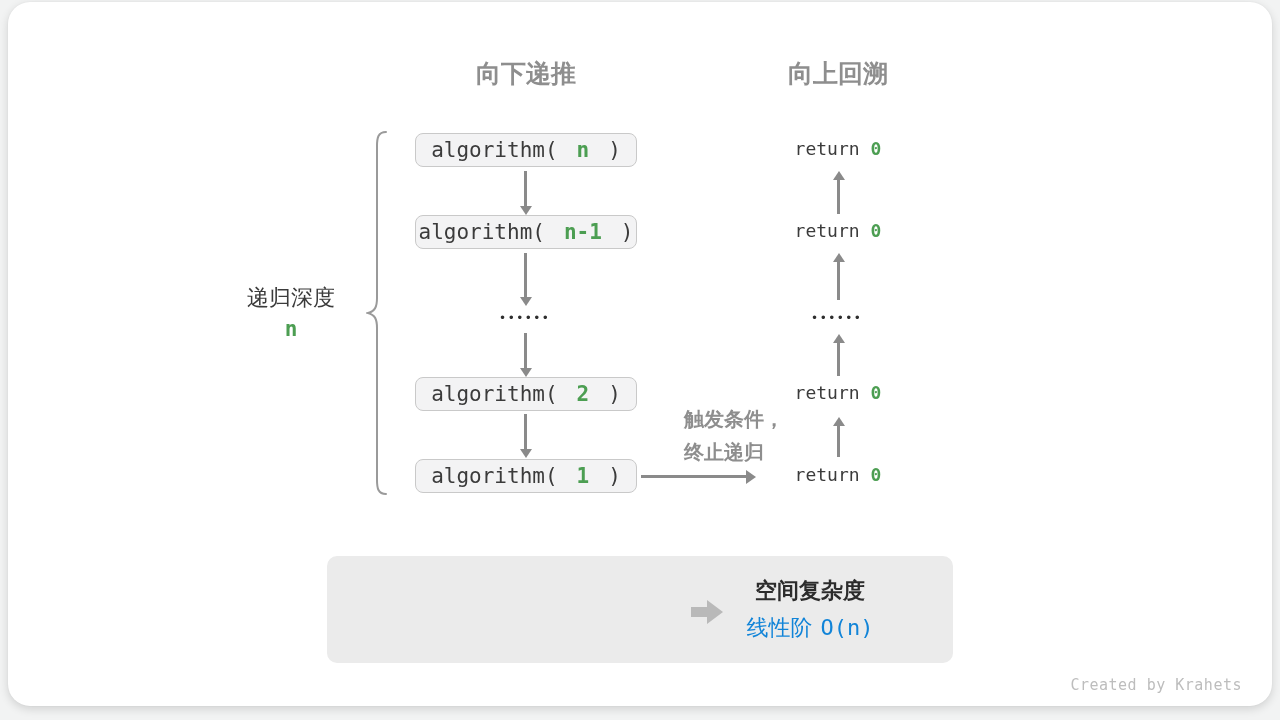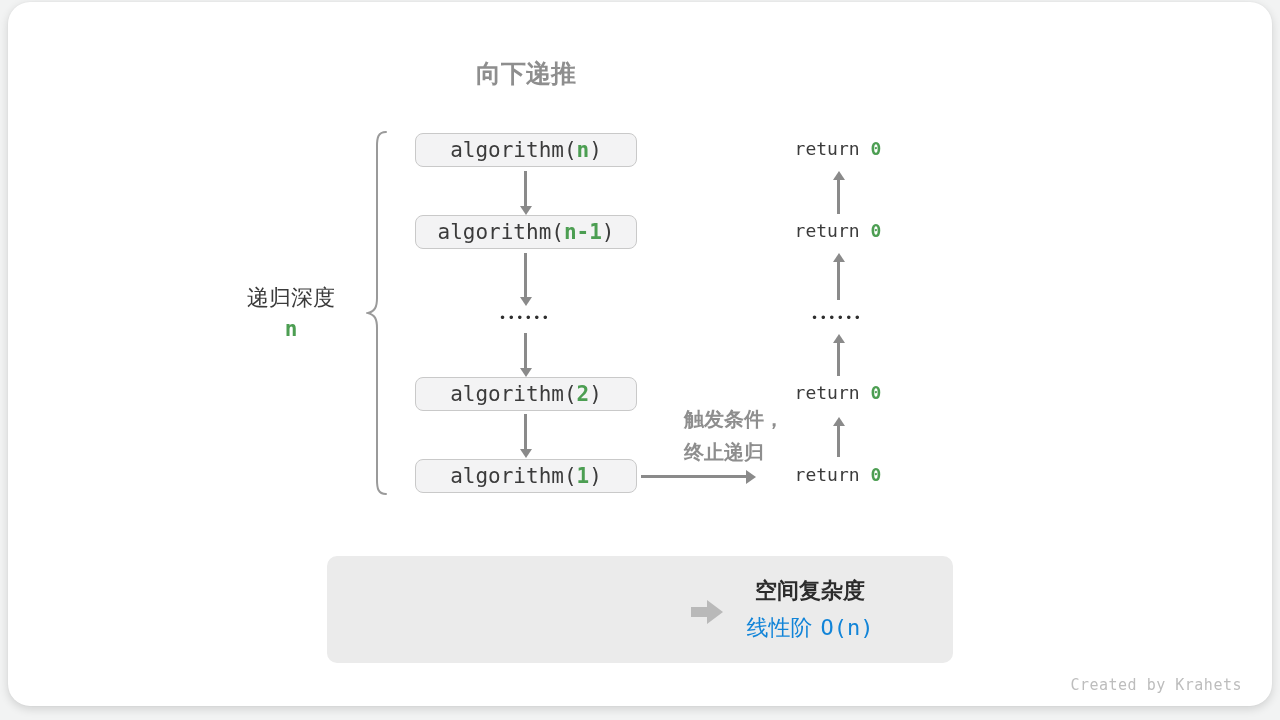--- a/index.html
+++ b/index.html
@@ -20,21 +20,21 @@
 
   .depth-text { position:absolute; left:231px; top:283px; width:120px; text-align:center;
                 font-size:22px; color:var(--text-dark); }
   .depth-n { position:absolute; left:231px; top:317px; width:120px; text-align:center;
              font-family:"DejaVu Sans Mono", monospace; font-size:21px; font-weight:bold; color:var(--green); }
   .brace { position:absolute; left:366px; top:130px; }
 
   .callbox { position:absolute; left:415px; width:222px; height:34px;
              background:var(--box-bg); border:1.5px solid var(--box-border); border-radius:8px;
              display:flex; align-items:center; justify-content:center;
-             font-family:"DejaVu Sans Mono", monospace; font-size:21px; color:var(--text-dark); white-space:pre; }
+             font-family:"DejaVu Sans Mono", monospace; font-size:21px; color:var(--text-dark); white-space:pre;gap:19px; }
   .box1 { top:133px; } .box2 { top:215px; } .box4 { top:377px; } .box5 { top:459px; }
   .g { color:var(--green); font-weight:bold; }
 
   .dots { position:absolute; top:308px; width:120px; text-align:center;
           font-size:13px; letter-spacing:4px; color:#2e2e2e; line-height:20px; }
   .ldots { left:466px; } .rdots { left:778px; }
 
   .da { position:absolute; left:524px; width:3px; background:var(--arrow-gray); }
   .da::after { content:""; position:absolute; left:-4.5px; bottom:-8px;
                border:6px solid transparent; border-bottom:0; border-top:9px solid var(--arrow-gray); }
@@ -77,20 +77,21 @@
   .credit { position:absolute; left:1030px; top:676px; width:212px; text-align:right;
             font-family:"DejaVu Sans Mono", monospace; font-size:15px; color:var(--credit-gray); letter-spacing:.5px; }
 </style>
 </head>
 <body>
 
 <div class="stage">
   <div class="card"></div>
 
   <div class="col-header hdr-down">向下递推</div>
+  <div class="col-header hdr-up">向上回溯</div>
 
   <div class="depth-text">递归深度</div>
   <div class="depth-n">n</div>
 
   <svg class="brace" width="22" height="366" viewBox="0 0 22 366">
     <path d="M 20 2 C 12 2 11 8 11 16 L 11 168 C 11 177 9 181 2 183 C 9 185 11 189 11 198 L 11 350 C 11 358 12 364 20 364" fill="none" stroke="#9a9a9a" stroke-width="2" stroke-linecap="round"></path>
   </svg>
 
   <div class="callbox box1"><span>algorithm(</span><span class="g">n</span><span>)</span></div>
   <div class="callbox box2"><span>algorithm(</span><span class="g">n-1</span><span>)</span></div>

